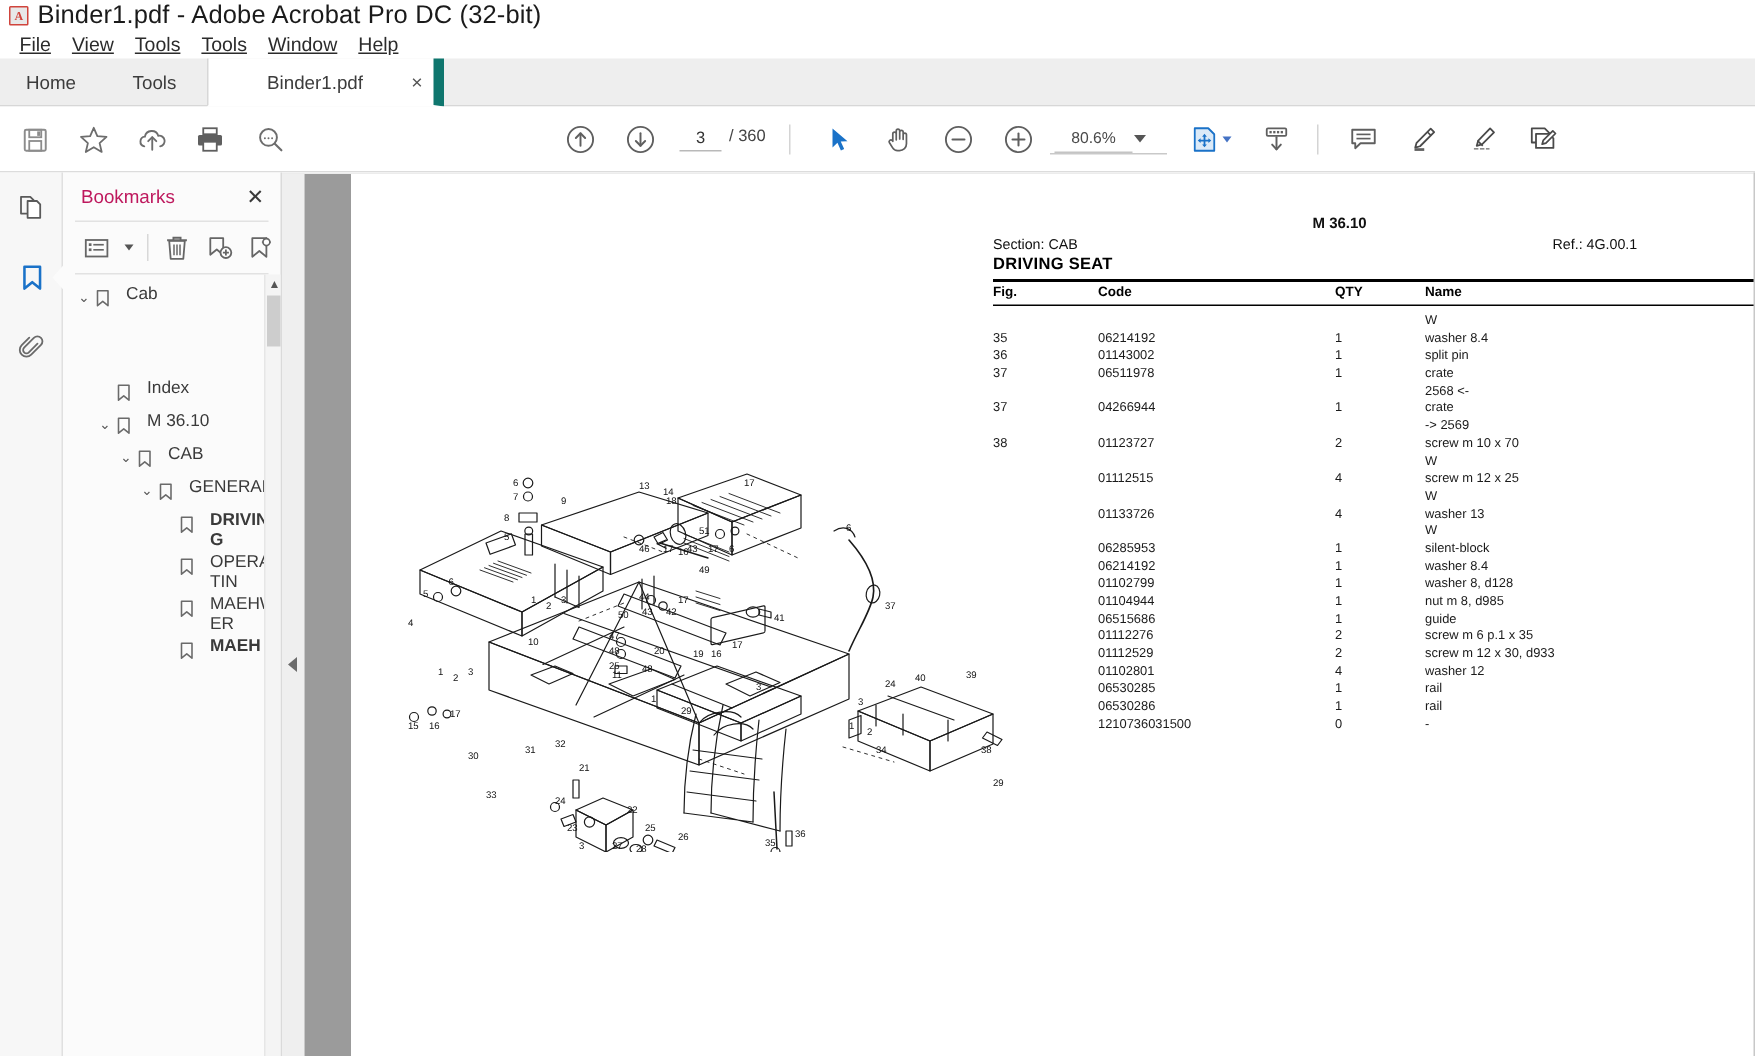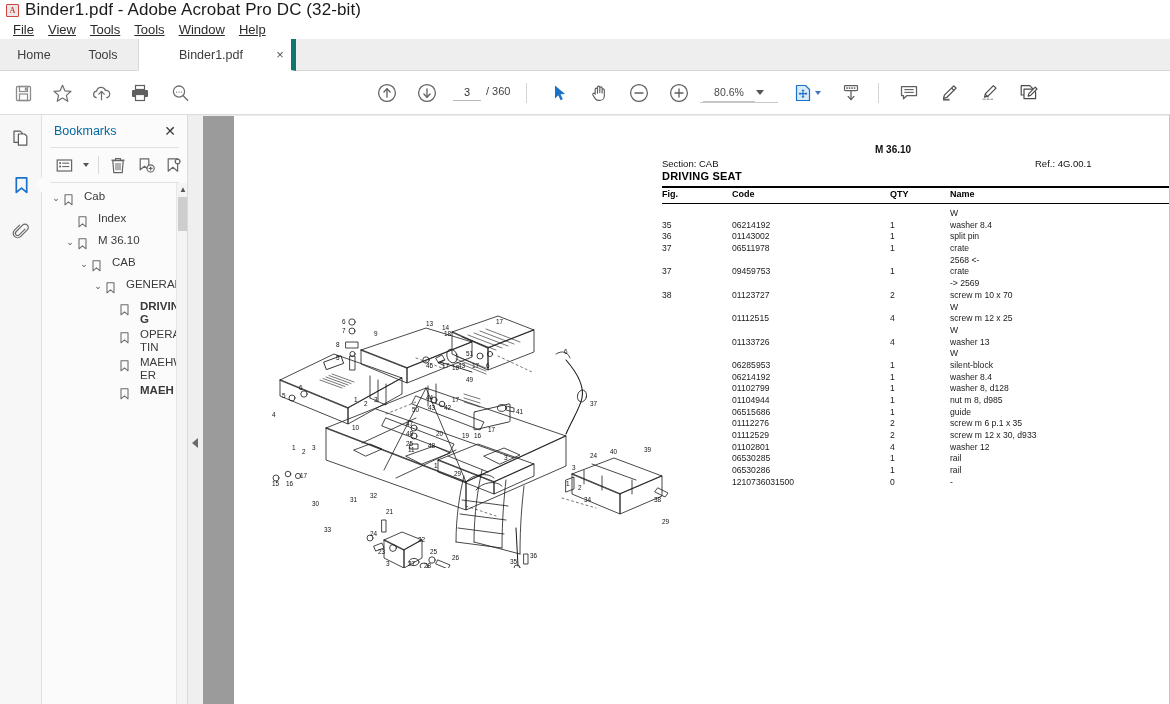--- a/index.html
+++ b/index.html
@@ -51,21 +51,21 @@
   .tab {
     position: absolute; top: 0; height: 32px;
     display: flex; align-items: center; justify-content: center;
     font-size: 12.5px; color: #3c3c3c;
     background: transparent;
   }
   .tab.plain { background: transparent; }
   .tab.active-doc {
     background: #ffffff;
     border-left: 1px solid #d7d7d7;
-    border-right: 5px solid #0f766e;
+    border-right: 7px solid #0f766e;
     border-bottom: 1px solid #ffffff;
   }
   #tab-home { left: 0px; width: 68px; }
   #tab-tools { left: 68px; width: 70px; }
   #tab-doc { left: 138px; width: 158px; }
   #tab-doc .tab-label { flex: 1; text-align: center; padding-left: 14px; }
   .tab-close {
     width: 22px; text-align: center; font-size: 13px; color: #555;
     cursor: pointer; line-height: 1;
   }
@@ -134,21 +134,21 @@
   .bmpanel {
     position: absolute; left: 42px; top: 115px; width: 146px; height: 589px;
     background: #fbfbfb;
     border-right: 1px solid #dadada;
   }
   .bm-header {
     position: relative; height: 32px;
     display: flex; align-items: center;
     padding: 0 8px 0 12px;
   }
-  .bm-title { font-size: 12.5px; color: #0369a1; flex: 1; }
+  .bm-title { font-size: 12.5px; color: #be185d; flex: 1; }
   .bm-close { font-size: 14px; color: #3a3a3a; cursor: pointer; line-height: 1; padding: 2px 3px; }
   .bm-divider { height: 1px; background: #e2e2e2; margin: 0 8px; }
   .bm-toolbar {
     height: 34px; display: flex; align-items: center; padding-left: 10px; gap: 2px;
   }
   .bmt-btn {
     width: 26px; height: 24px; display: flex; align-items: center; justify-content: center;
     cursor: pointer;
   }
   .bmt-sep { width: 1px; height: 18px; background: #d8d8d8; margin: 0 4px; }
@@ -527,21 +527,21 @@
     <div class="bm-divider"></div>
 
     <div class="bm-tree" id="bm-tree">
         <div class="bm-node" style="padding-left: 6px;">
           <span class="bm-twisty">⌄</span>
           <span class="bm-bkicon"><svg width="9" height="12" viewBox="0 0 9 12">
               <path d="M1,0.8 h7 v10 l-3.5,-2.9 l-3.5,2.9 z" fill="none" stroke="#6a6a6a" stroke-width="1.05" stroke-linejoin="round"></path>
             </svg></span>
           <span class="bm-label">Cab</span>
         </div>
-        <div class="bm-node" style="padding-left: 20px;">
+        <div class="bm-node" style="padding-left: 20px; margin-top: 41px;">
           <span class="bm-twisty"></span>
           <span class="bm-bkicon"><svg width="9" height="12" viewBox="0 0 9 12">
               <path d="M1,0.8 h7 v10 l-3.5,-2.9 l-3.5,2.9 z" fill="none" stroke="#6a6a6a" stroke-width="1.05" stroke-linejoin="round"></path>
             </svg></span>
           <span class="bm-label">Index</span>
         </div>
         <div class="bm-node" style="padding-left: 20px;">
           <span class="bm-twisty">⌄</span>
           <span class="bm-bkicon"><svg width="9" height="12" viewBox="0 0 9 12">
               <path d="M1,0.8 h7 v10 l-3.5,-2.9 l-3.5,2.9 z" fill="none" stroke="#6a6a6a" stroke-width="1.05" stroke-linejoin="round"></path>
@@ -644,21 +644,21 @@
             <span class="c-name">crate</span>
           </div>
           <div class="pdf-row">
             <span class="c-fig"></span>
             <span class="c-code"></span>
             <span class="c-qty"></span>
             <span class="c-name">2568 &lt;-</span>
           </div>
           <div class="pdf-row">
             <span class="c-fig">37</span>
-            <span class="c-code">09459753</span>
+            <span class="c-code">04266944</span>
             <span class="c-qty">1</span>
             <span class="c-name">crate</span>
           </div>
           <div class="pdf-row">
             <span class="c-fig"></span>
             <span class="c-code"></span>
             <span class="c-qty"></span>
             <span class="c-name">-&gt; 2569</span>
           </div>
           <div class="pdf-row">

